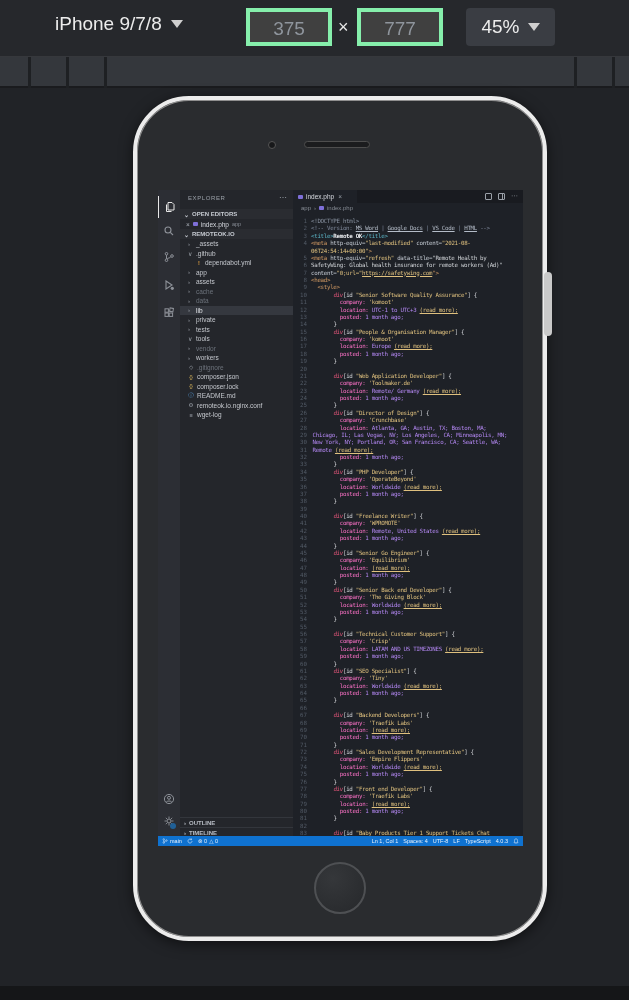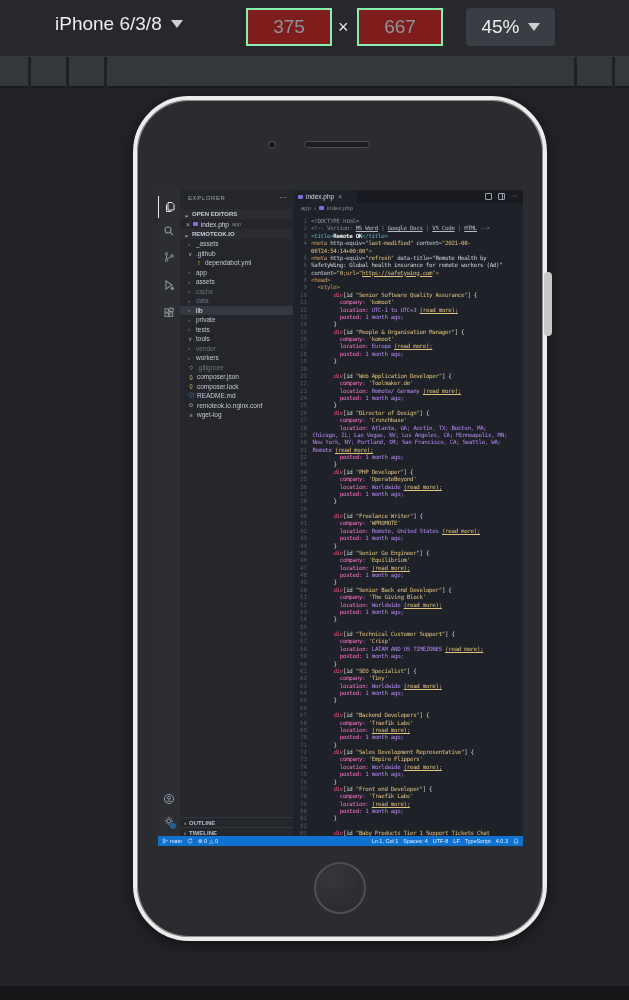--- a/index.html
+++ b/index.html
@@ -3,21 +3,21 @@
 <meta charset="utf-8">
 <style>
   html,body{margin:0;padding:0;background:#101113;}
   *{box-sizing:border-box;}
   .shot{position:relative;width:629px;height:1000px;overflow:hidden;
         font-family:"Liberation Sans",sans-serif;background:#212327;}
   
   .topbar{position:absolute;left:0;top:0;width:629px;height:57px;background:#26282c;border-bottom:1px solid #36383c;}
   .devsel{position:absolute;left:55px;top:13px;color:#ececec;font-size:19px;display:flex;align-items:center;gap:9px;cursor:pointer;}
   .caret{display:inline-block;width:0;height:0;border-left:6px solid transparent;border-right:6px solid transparent;border-top:8px solid #cfcfcf;}
-  .dimbox{position:absolute;top:8px;height:38px;border:2px solid #86efac;background:#7f1d1d;color:#8f959d;
+  .dimbox{position:absolute;top:8px;height:38px;border:4px solid #86efac;background:#404040;color:#8f959d;
           font-size:19px;text-align:center;line-height:34px;}
   .wbox{left:246px;width:86px;} .hbox{left:357px;width:86px;}
   .times{position:absolute;left:338px;top:17px;color:#e8e8e8;font-size:18px;}
   .zoombtn{position:absolute;left:466px;top:8px;width:89px;height:38px;background:#3a3d43;border-radius:4px;color:#ececec;
            font-size:19px;display:flex;align-items:center;justify-content:center;gap:8px;cursor:pointer;}
   
   .substrip{position:absolute;left:0;top:57px;width:629px;height:31px;background:#34373c;border-bottom:2px solid #1a1b1e;}
   .substrip .div{position:absolute;top:0;width:3px;height:31px;background:#1e2023;}
   
   .stage{position:absolute;left:0;top:88px;width:629px;height:898px;background:#212327;}
@@ -95,26 +95,26 @@
   .st-item{cursor:pointer;display:flex;align-items:center;gap:2px;}
   svg.mini{display:block;}
 </style>
 </head>
 <body>
 
 <div class="shot">
 
   <div class="topbar">
     <div class="devsel">
-      <span>iPhone 6/3/8</span>
+      <span>iPhone 9/7/8</span>
       <span class="caret"></span>
     </div>
     <div class="dimbox wbox">375</div>
     <div class="times">×</div>
-    <div class="dimbox hbox">667</div>
+    <div class="dimbox hbox">777</div>
     <div class="zoombtn">
       <span>45%</span>
       <span class="caret"></span>
     </div>
   </div>
 
   <div class="substrip">
     <div class="div" style="left:28px"></div>
     <div class="div" style="left:66px"></div>
     <div class="div" style="left:104px"></div>

